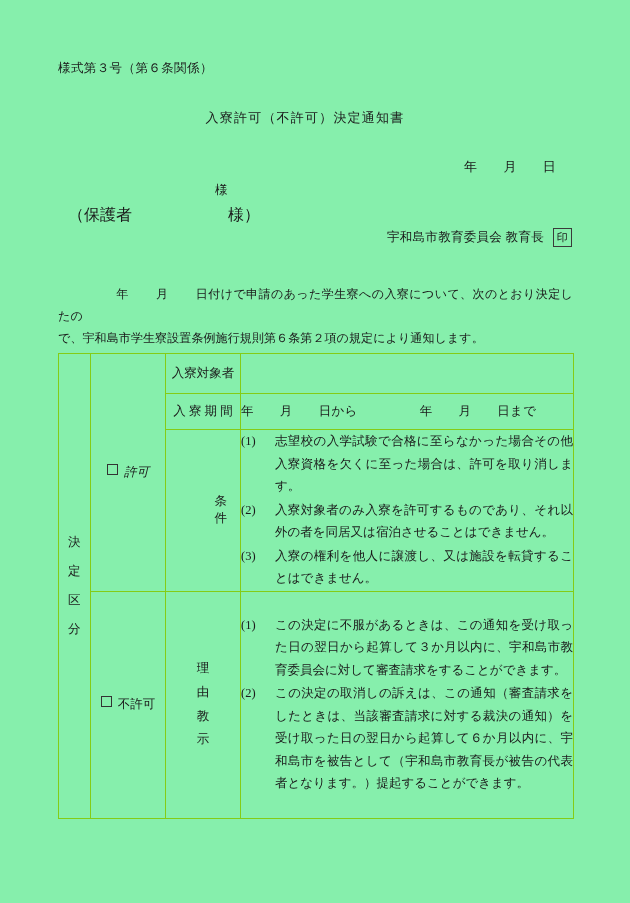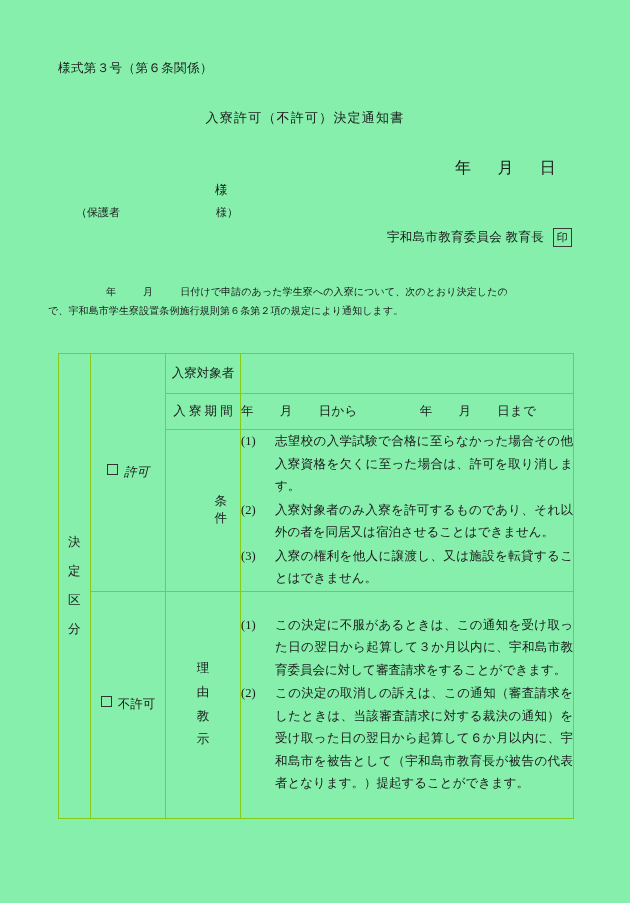--- a/index.html
+++ b/index.html
@@ -38,37 +38,37 @@
     text-align: center;
     font-size: 13px;
     letter-spacing: 1.2px;
     padding-left: 38px;
     box-sizing: border-box;
   }
   .date-line {
     position: absolute;
     right: 74px;
     top: 158px;
-    font-size: 16px;
+    font-size: 13px;
     letter-spacing: 0.3px;
     white-space: nowrap;
   }
   .date-line .sp { display: inline-block; width: 26px; }
   .addressee-line {
     position: absolute;
     left: 215px;
     top: 182px;
     font-size: 12.5px;
     white-space: nowrap;
   }
   .guardian-line {
     position: absolute;
-    left: 76px;
+    left: 68px;
     top: 205px;
-    font-size: 11px;
+    font-size: 16px;
     white-space: nowrap;
   }
   .guardian-line .gap { display: inline-block; width: 96px; }
   .issuer-line {
     position: absolute;
     right: 58px;
     top: 228px;
     font-size: 12.5px;
     letter-spacing: 0.3px;
     white-space: nowrap;
@@ -84,24 +84,24 @@
     line-height: 1;
     padding: 3px 2px 3px 2px;
     width: 13px;
     text-align: center;
     box-sizing: content-box;
   }
 
   
   .body-para {
     position: absolute;
-    left: 48px;
+    left: 58px;
     top: 283px;
     width: 515px;
-    font-size: 10px;
+    font-size: 12px;
     line-height: 1.85;
     text-align: justify;
     letter-spacing: 0.1px;
   }
   .body-para .indent { display: inline-block; width: 58px; }
   .body-para .sp { display: inline-block; width: 27px; }
 
   
   .form-table {
     position: absolute;

